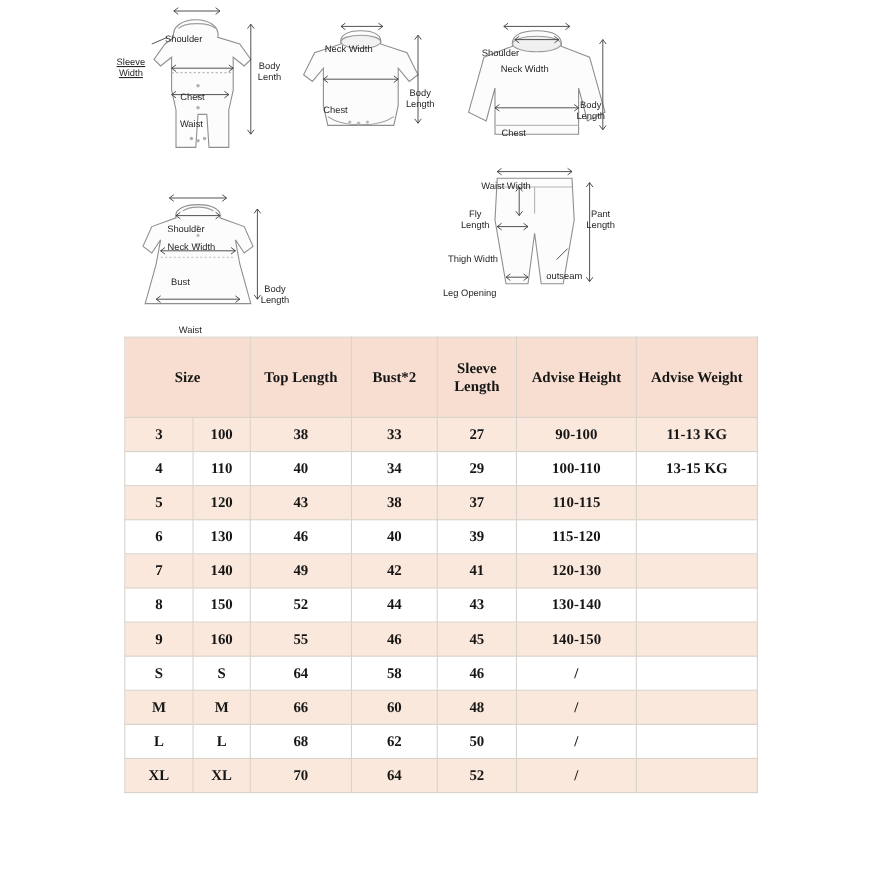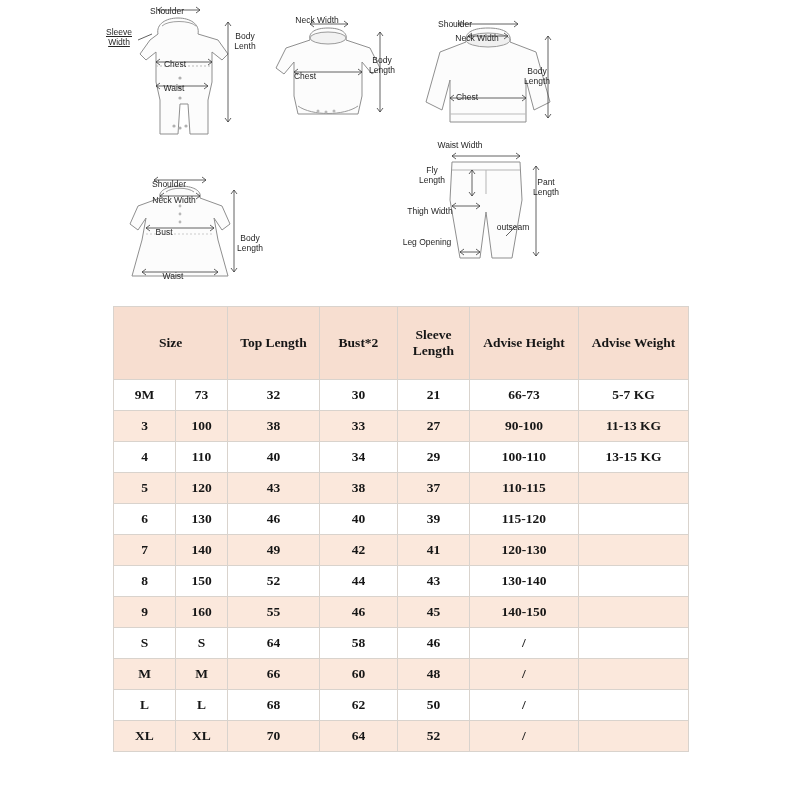--- a/index.html
+++ b/index.html
@@ -32,20 +32,21 @@
     position: absolute;
   }
   .lbl {
     position: absolute;
     font-family: "Liberation Sans", sans-serif;
     font-size: 8.5px;
     line-height: 9.5px;
     color: #262626;
     white-space: pre-line;
     text-align: center;
+    margin-top: 24px;
   }
   
   .table-wrap {
     position: absolute;
     left: 113px;
     top: 306px;
     width: 575px;
   }
   table.sizechart {
     border-collapse: collapse;
@@ -234,21 +235,21 @@
     <div class="lbl" style="left:146px; top:180px; width:46px;">Shoulder</div>
     <div class="lbl" style="left:145px; top:196px; width:58px;">Neck Width</div>
     <div class="lbl" style="left:232px; top:234px; width:36px;">Body
 Length</div>
     <div class="lbl" style="left:148px; top:228px; width:32px;">Bust</div>
     <div class="lbl" style="left:155px; top:272px; width:36px;">Waist</div>
 
     <div class="lbl" style="left:429px; top:141px; width:62px;">Waist Width</div>
     <div class="lbl" style="left:416px; top:166px; width:32px;">Fly
 Length</div>
-    <div class="lbl" style="left:529px; top:178px; width:34px;">Pant
+    <div class="lbl" style="left:529px; top:166px; width:34px;">Pant
 Length</div>
     <div class="lbl" style="left:400px; top:207px; width:60px;">Thigh Width</div>
     <div class="lbl" style="left:490px; top:223px; width:46px;">outseam</div>
     <div class="lbl" style="left:396px; top:238px; width:62px;">Leg Opening</div>
   </div>
 
   <div class="table-wrap">
     <table class="sizechart">
       <colgroup>
         <col class="col-size">
@@ -263,29 +264,20 @@
         <tr>
           <th colspan="2">Size</th>
           <th>Top Length</th>
           <th>Bust*2</th>
           <th>Sleeve Length</th>
           <th>Advise Height</th>
           <th>Advise Weight</th>
         </tr>
       </thead>
       <tbody>
-          <tr class="odd">
-            <td>9M</td>
-            <td>73</td>
-            <td>32</td>
-            <td>30</td>
-            <td>21</td>
-            <td>66-73</td>
-            <td>5-7 KG</td>
-          </tr>
           <tr class="even">
             <td>3</td>
             <td>100</td>
             <td>38</td>
             <td>33</td>
             <td>27</td>
             <td>90-100</td>
             <td>11-13 KG</td>
           </tr>
           <tr class="odd">

